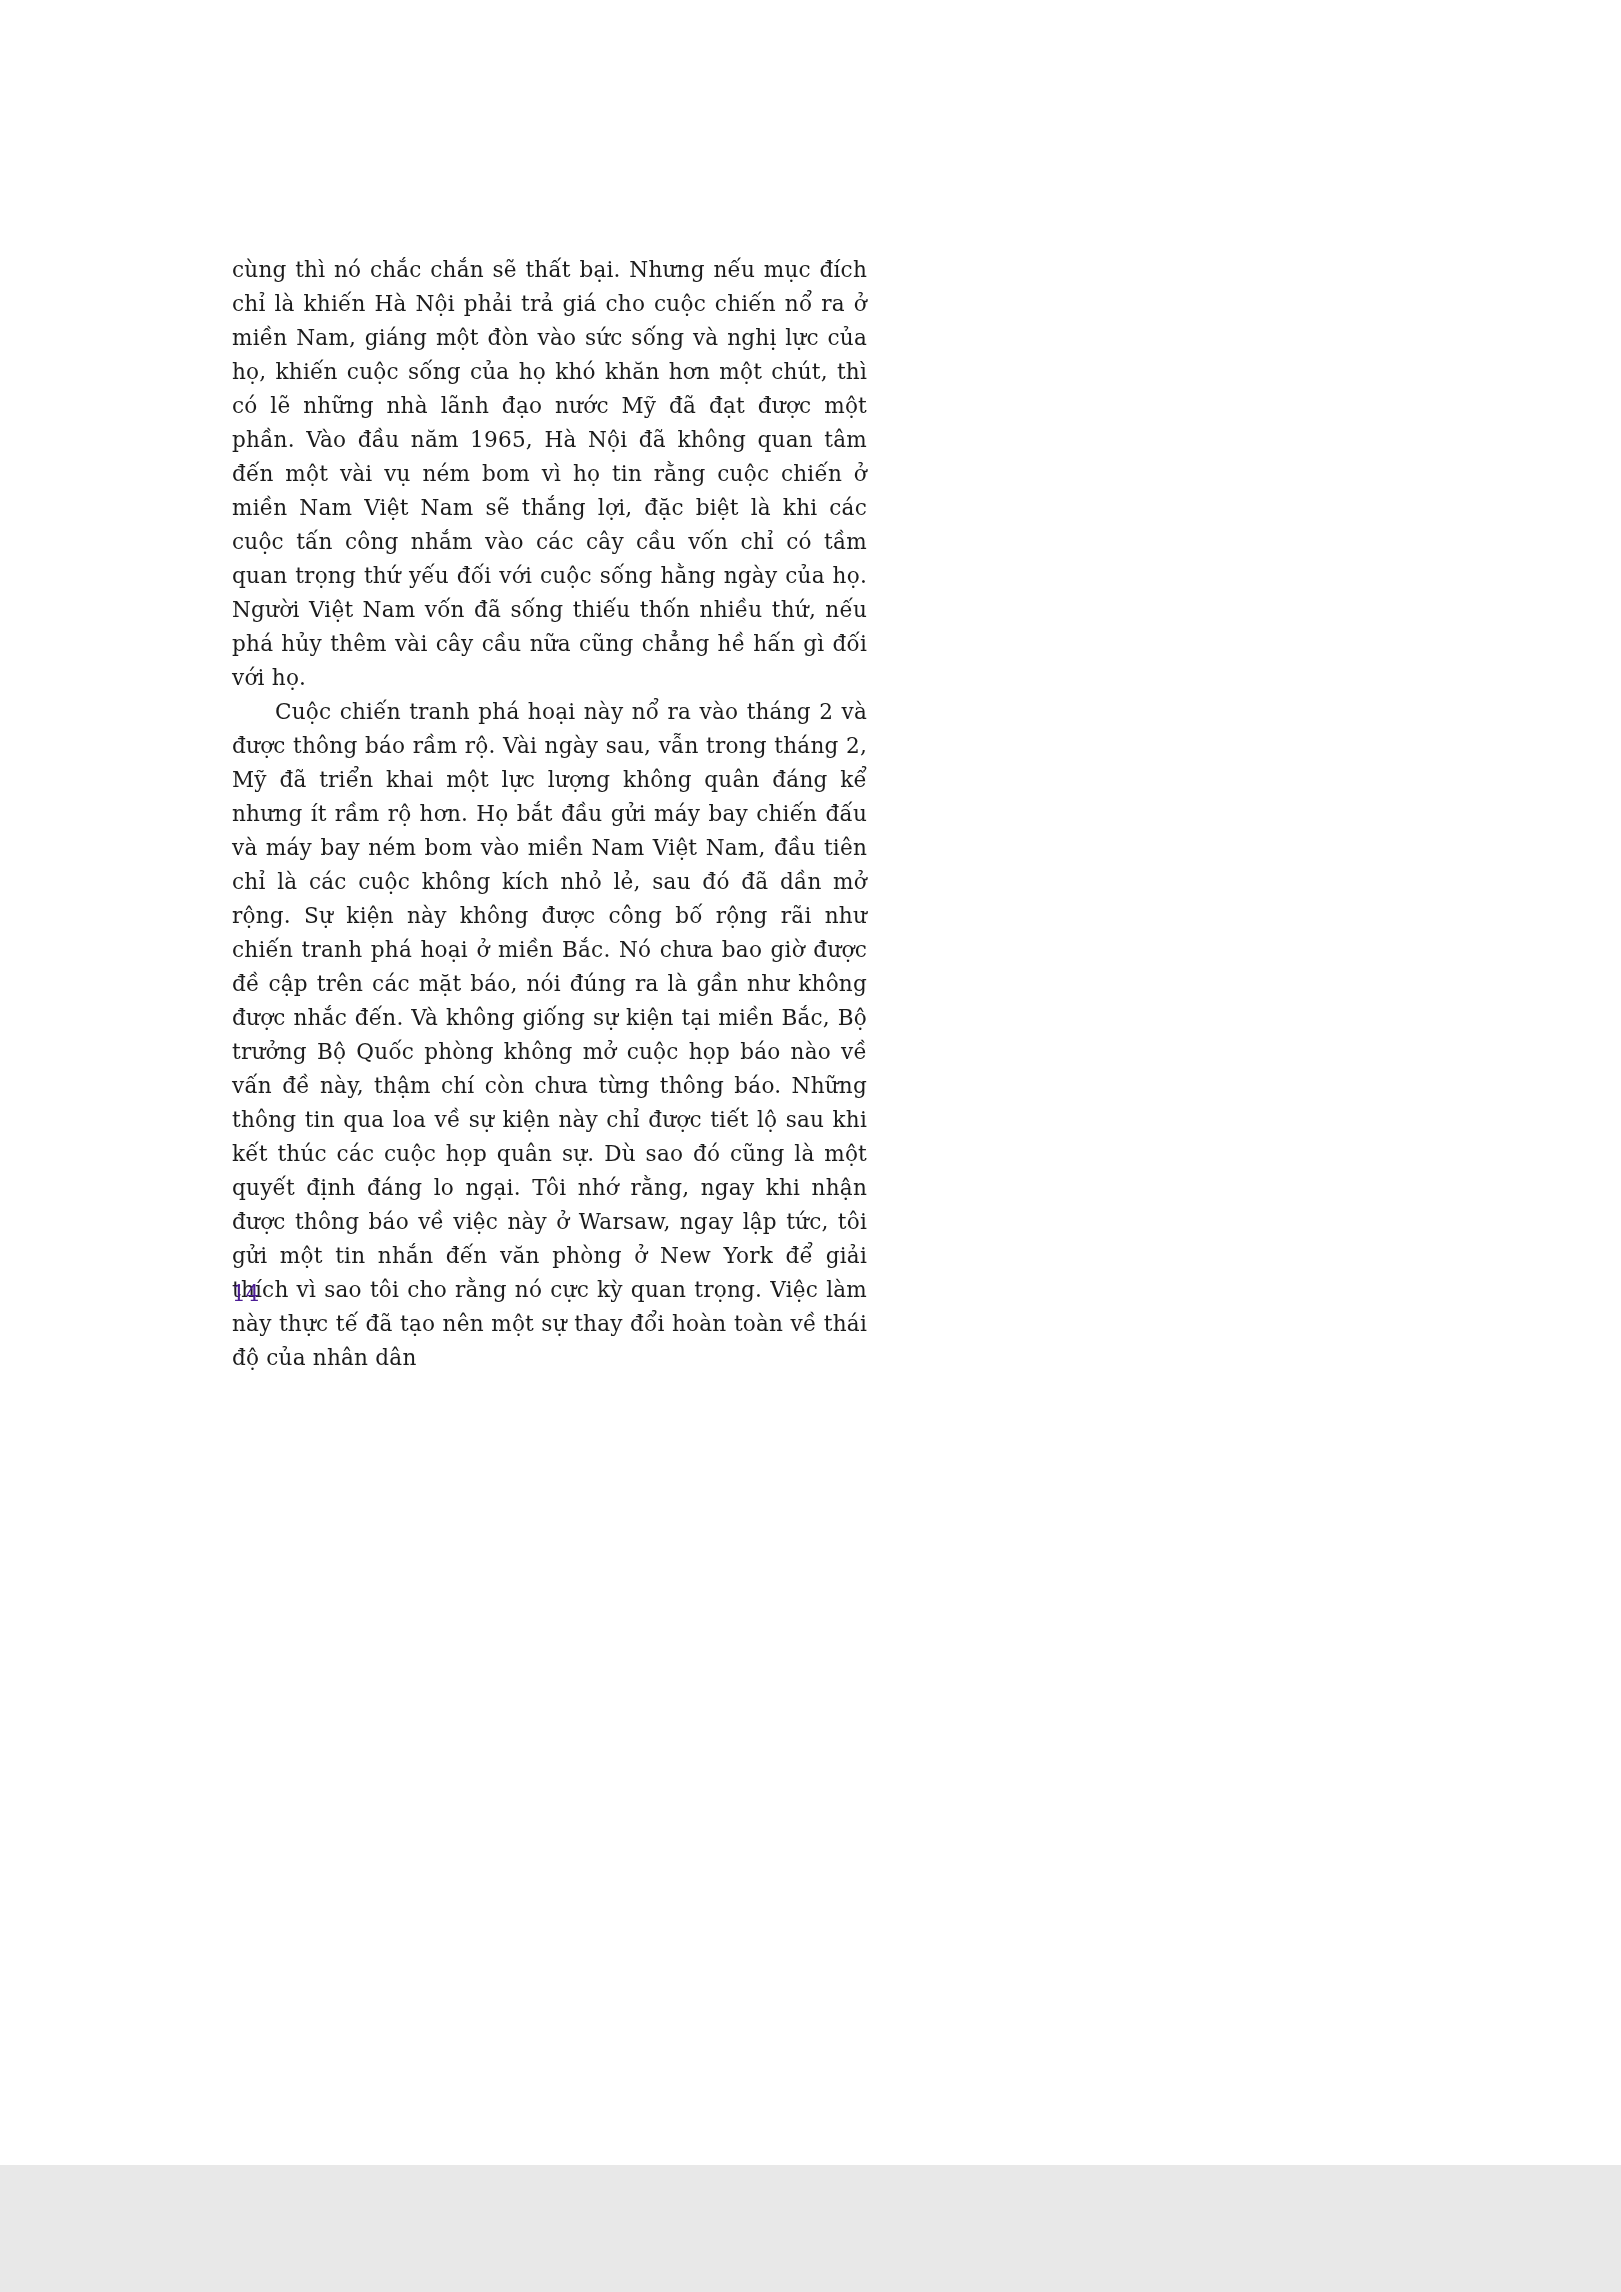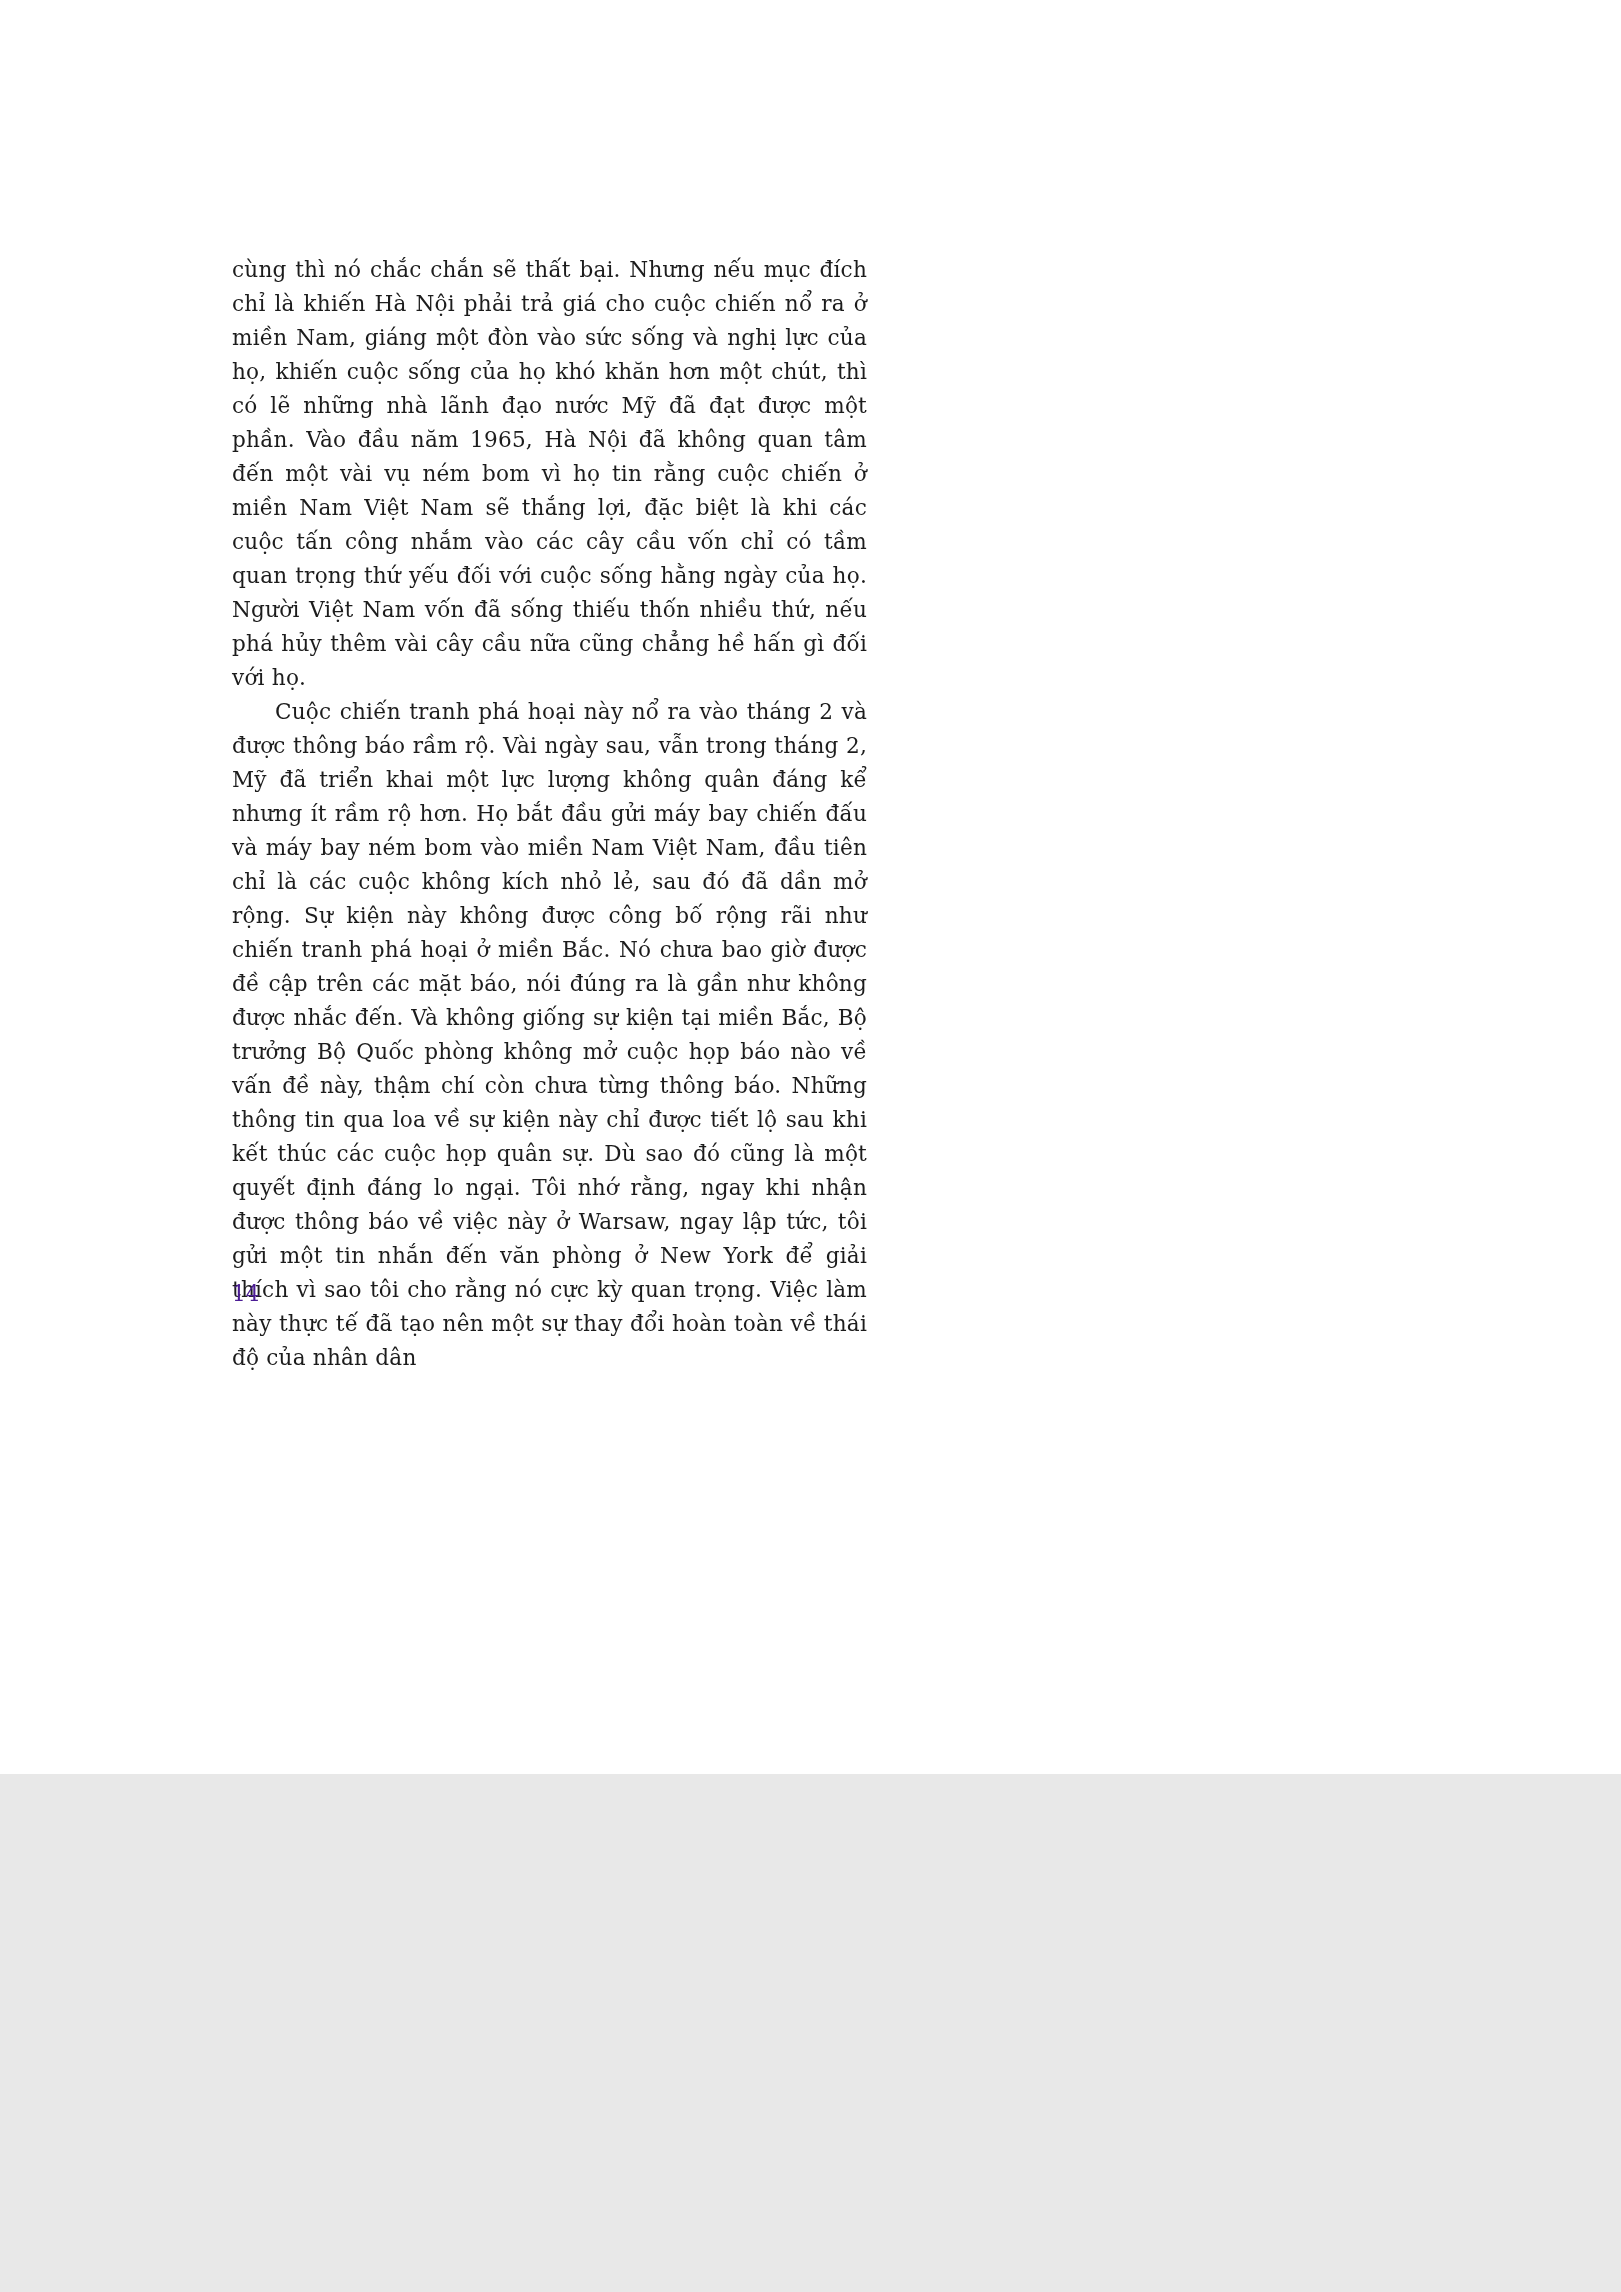--- a/index.html
+++ b/index.html
@@ -5,21 +5,21 @@
 <style>
   
   html, body {
     margin: 0;
     padding: 0;
     background: #e8e8e8;
   }
   .page {
     position: relative;
     width: 1621px;
-    height: 1774px;
+    height: 2165px;
     margin: 0 auto;
     background: #ffffff;
     overflow: hidden;
     font-family: "DejaVu Serif", "Liberation Serif", serif;
     color: #1c1c1c;
   }
   .text-block {
     position: absolute;
     left: 232px;
     top: 253px;

